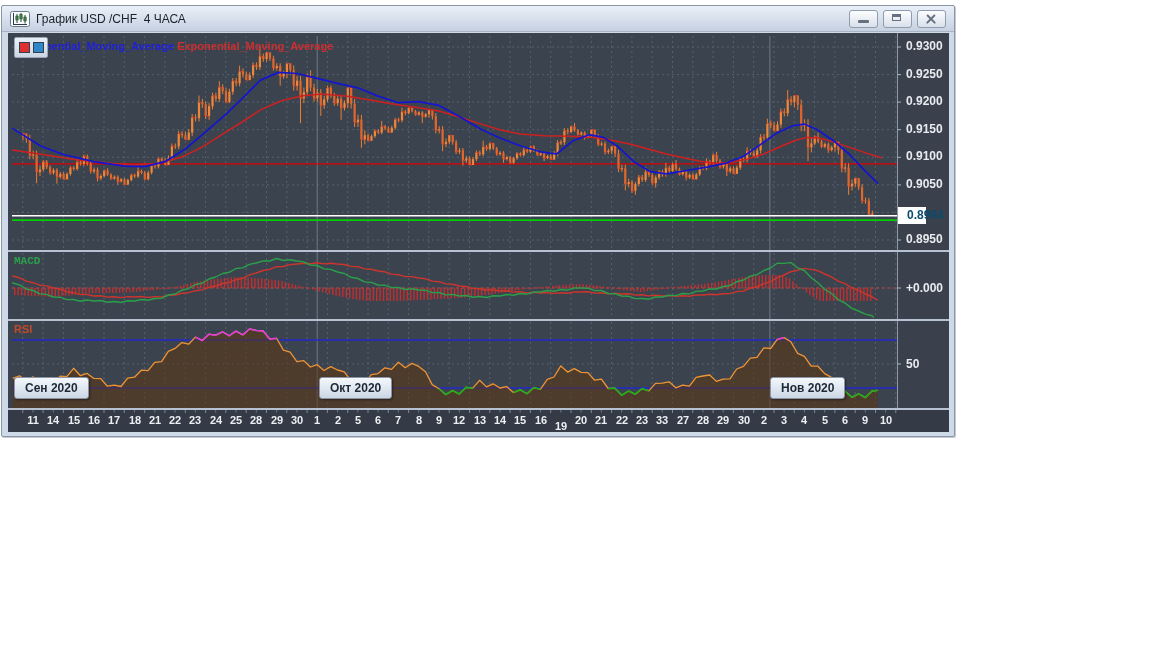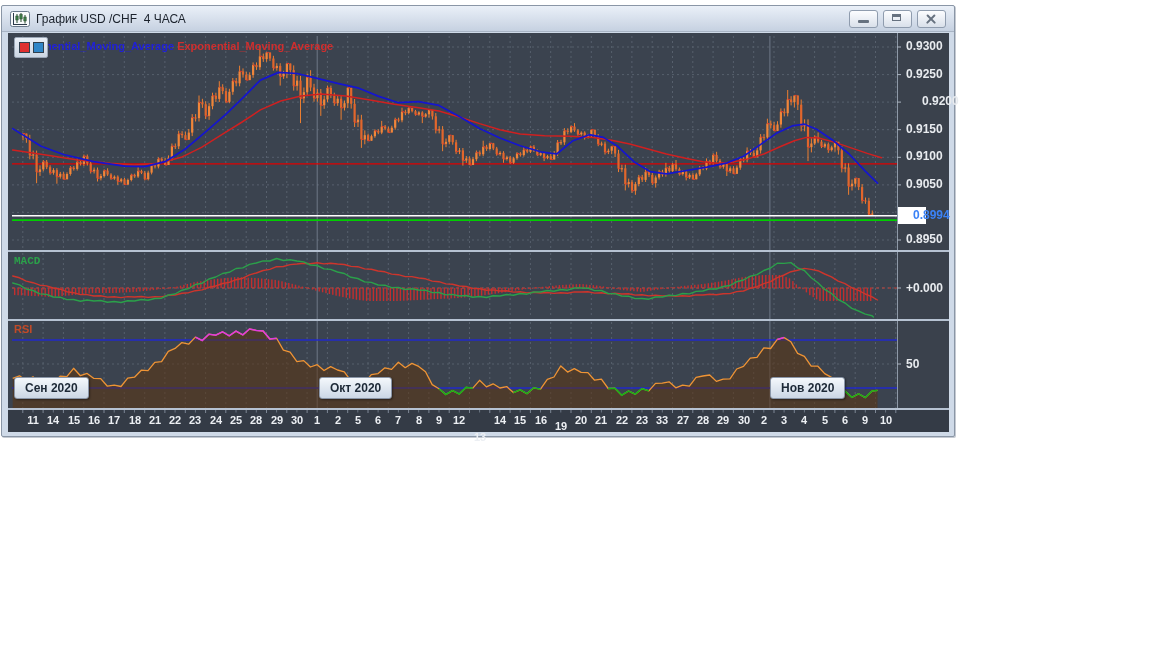--- a/index.html
+++ b/index.html
@@ -20,22 +20,22 @@
   .glyph-close::before,.glyph-close::after{content:"";position:absolute;left:7px;top:7px;width:12px;height:2.4px;background:#66717f;border-radius:1px;}
   .glyph-close::before{transform:rotate(45deg);}
   .glyph-close::after{transform:rotate(-45deg);}
   .content{position:absolute;left:6px;top:27px;width:941px;height:399px;background:#3b434f;}
   .axis-col{position:absolute;left:889px;top:0;width:52px;height:399px;background:#3a414c;
             border-left:1px solid #8e99a8;box-sizing:border-box;z-index:1;}
   .date-strip{position:absolute;left:0;top:377px;width:941px;height:22px;background:#343b46;z-index:1;}
   .chart-svg{position:absolute;left:0;top:0;z-index:2;}
   .hsep{position:absolute;left:0;width:941px;height:2px;background:#b6c2d2;z-index:3;}
   .price-label{position:absolute;left:898px;font-weight:bold;font-size:12px;color:#e8ebef;z-index:4;white-space:nowrap;}
-  .price-box{position:absolute;left:890px;width:28px;height:17px;background:#ffffff;color:#3b82f6;
-             font-weight:bold;font-size:12px;line-height:17px;padding-left:15px;box-sizing:border-box;z-index:5;}
+  .price-box{position:absolute;left:890px;width:28px;height:17px;background:#ffffff;color:#0c4a6e;
+             font-weight:bold;font-size:12px;line-height:17px;padding-left:9px;box-sizing:border-box;z-index:5;}
   .month-box{position:absolute;top:344px;height:20px;line-height:20px;padding:0 10px;z-index:6;
              font-weight:bold;font-size:12px;color:#1c2836;background:linear-gradient(#f4f8fc,#ccd7e5);
              border:1px solid #8a96a8;border-radius:3px;box-shadow:1px 1px 2px rgba(0,0,0,.4);white-space:nowrap;}
   .legend{position:absolute;left:10px;top:7px;z-index:4;font-weight:bold;font-size:11px;white-space:nowrap;}
   .legend-swatches{position:absolute;left:6px;top:4px;width:32px;height:19px;z-index:5;
                    background:linear-gradient(#e9eff7,#ccd6e3);border:1px solid #9aa6b6;border-radius:2px;
                    display:flex;align-items:center;justify-content:center;gap:3px;}
   .sw{width:11px;height:11px;border:1px solid #30404e;box-sizing:border-box;}
   .panel-label{position:absolute;left:6px;font-weight:bold;font-size:11px;z-index:4;}
 </style>
@@ -1239,21 +1239,21 @@
       <div class="panel-label" id="macd-label" style="top: 222px; color: rgb(43, 160, 74); font-family: Liberation Mono, monospace;">MACD</div>
       <div class="panel-label" id="rsi-label" style="top: 290px; color: rgb(192, 74, 40);">RSI</div>
 
       <div class="price-label" id="macd-axis-label" style="top:248px">+0.000</div>
       <div class="price-label" id="rsi-axis-label" style="top:324px">50</div>
       <div class="price-box" id="current-price-box" style="top: 174px;">0.8994</div>
 
       <div id="labels-holder">
           <div style="position:absolute;left:898px;top:6px;font-weight:bold;font-size:12px;color:#e8ebef;z-index:4;">0.9300</div>
           <div style="position:absolute;left:898px;top:34px;font-weight:bold;font-size:12px;color:#e8ebef;z-index:4;">0.9250</div>
-          <div style="position:absolute;left:898px;top:61px;font-weight:bold;font-size:12px;color:#e8ebef;z-index:4;margin-left:16px;">0.9200</div>
+          <div style="position:absolute;left:898px;top:61px;font-weight:bold;font-size:12px;color:#e8ebef;z-index:4;">0.9200</div>
           <div style="position:absolute;left:898px;top:89px;font-weight:bold;font-size:12px;color:#e8ebef;z-index:4;">0.9150</div>
           <div style="position:absolute;left:898px;top:116px;font-weight:bold;font-size:12px;color:#e8ebef;z-index:4;">0.9100</div>
           <div style="position:absolute;left:898px;top:144px;font-weight:bold;font-size:12px;color:#e8ebef;z-index:4;text-align:right;">0.9050</div>
           <div style="position:absolute;left:898px;top:199px;font-weight:bold;font-size:12px;color:#e8ebef;z-index:4;">0.8950</div>
           <div style="position:absolute;left:25px;top:381px;font-weight:bold;font-size:11px;color:#eceff3;transform:translateX(-50%);z-index:4;white-space:nowrap;">11</div>
           <div style="position:absolute;left:45px;top:381px;font-weight:bold;font-size:11px;color:#eceff3;transform:translateX(-50%);z-index:4;white-space:nowrap;">14</div>
           <div style="position:absolute;left:66px;top:381px;font-weight:bold;font-size:11px;color:#eceff3;transform:translateX(-50%);z-index:4;white-space:nowrap;">15</div>
           <div style="position:absolute;left:86px;top:381px;font-weight:bold;font-size:11px;color:#eceff3;transform:translateX(-50%);z-index:4;white-space:nowrap;">16</div>
           <div style="position:absolute;left:106px;top:381px;font-weight:bold;font-size:11px;color:#eceff3;transform:translateX(-50%);z-index:4;white-space:nowrap;">17</div>
           <div style="position:absolute;left:127px;top:381px;font-weight:bold;font-size:11px;color:#eceff3;transform:translateX(-50%);z-index:4;white-space:nowrap;">18</div>
@@ -1266,21 +1266,21 @@
           <div style="position:absolute;left:269px;top:381px;font-weight:bold;font-size:11px;color:#eceff3;transform:translateX(-50%);z-index:4;white-space:nowrap;">29</div>
           <div style="position:absolute;left:289px;top:381px;font-weight:bold;font-size:11px;color:#eceff3;transform:translateX(-50%);z-index:4;white-space:nowrap;">30</div>
           <div style="position:absolute;left:309px;top:381px;font-weight:bold;font-size:11px;color:#eceff3;transform:translateX(-50%);z-index:4;white-space:nowrap;">1</div>
           <div style="position:absolute;left:330px;top:381px;font-weight:bold;font-size:11px;color:#eceff3;transform:translateX(-50%);z-index:4;white-space:nowrap;">2</div>
           <div style="position:absolute;left:350px;top:381px;font-weight:bold;font-size:11px;color:#eceff3;transform:translateX(-50%);z-index:4;white-space:nowrap;">5</div>
           <div style="position:absolute;left:370px;top:381px;font-weight:bold;font-size:11px;color:#eceff3;transform:translateX(-50%);z-index:4;white-space:nowrap;">6</div>
           <div style="position:absolute;left:390px;top:381px;font-weight:bold;font-size:11px;color:#eceff3;transform:translateX(-50%);z-index:4;white-space:nowrap;">7</div>
           <div style="position:absolute;left:411px;top:381px;font-weight:bold;font-size:11px;color:#eceff3;transform:translateX(-50%);z-index:4;white-space:nowrap;">8</div>
           <div style="position:absolute;left:431px;top:381px;font-weight:bold;font-size:11px;color:#eceff3;transform:translateX(-50%);z-index:4;white-space:nowrap;">9</div>
           <div style="position:absolute;left:451px;top:381px;font-weight:bold;font-size:11px;color:#eceff3;transform:translateX(-50%);z-index:4;white-space:nowrap;">12</div>
-          <div style="position:absolute;left:472px;top:381px;font-weight:bold;font-size:11px;color:#eceff3;transform:translateX(-50%);z-index:4;white-space:nowrap;margin-top:17px;">13</div>
+          <div style="position:absolute;left:472px;top:381px;font-weight:bold;font-size:11px;color:#eceff3;transform:translateX(-50%);z-index:4;white-space:nowrap;">13</div>
           <div style="position:absolute;left:492px;top:381px;font-weight:bold;font-size:11px;color:#eceff3;transform:translateX(-50%);z-index:4;white-space:nowrap;">14</div>
           <div style="position:absolute;left:512px;top:381px;font-weight:bold;font-size:11px;color:#eceff3;transform:translateX(-50%);z-index:4;white-space:nowrap;">15</div>
           <div style="position:absolute;left:533px;top:381px;font-weight:bold;font-size:11px;color:#eceff3;transform:translateX(-50%);z-index:4;white-space:nowrap;">16</div>
           <div style="position:absolute;left:553px;top:381px;font-weight:bold;font-size:11px;color:#eceff3;transform:translateX(-50%);z-index:4;white-space:nowrap;margin-top:6px;">19</div>
           <div style="position:absolute;left:573px;top:381px;font-weight:bold;font-size:11px;color:#eceff3;transform:translateX(-50%);z-index:4;white-space:nowrap;">20</div>
           <div style="position:absolute;left:593px;top:381px;font-weight:bold;font-size:11px;color:#eceff3;transform:translateX(-50%);z-index:4;white-space:nowrap;">21</div>
           <div style="position:absolute;left:614px;top:381px;font-weight:bold;font-size:11px;color:#eceff3;transform:translateX(-50%);z-index:4;white-space:nowrap;">22</div>
           <div style="position:absolute;left:634px;top:381px;font-weight:bold;font-size:11px;color:#eceff3;transform:translateX(-50%);z-index:4;white-space:nowrap;">23</div>
           <div style="position:absolute;left:654px;top:381px;font-weight:bold;font-size:11px;color:#eceff3;transform:translateX(-50%);z-index:4;white-space:nowrap;">33</div>
           <div style="position:absolute;left:675px;top:381px;font-weight:bold;font-size:11px;color:#eceff3;transform:translateX(-50%);z-index:4;white-space:nowrap;">27</div>

